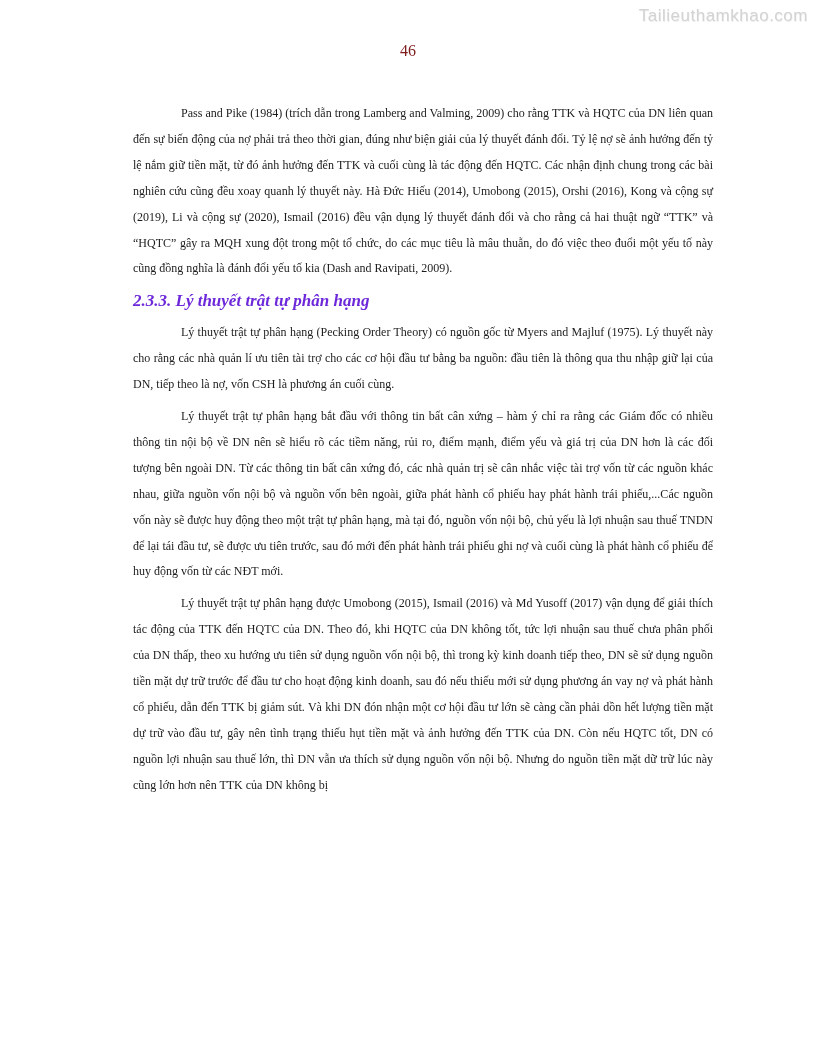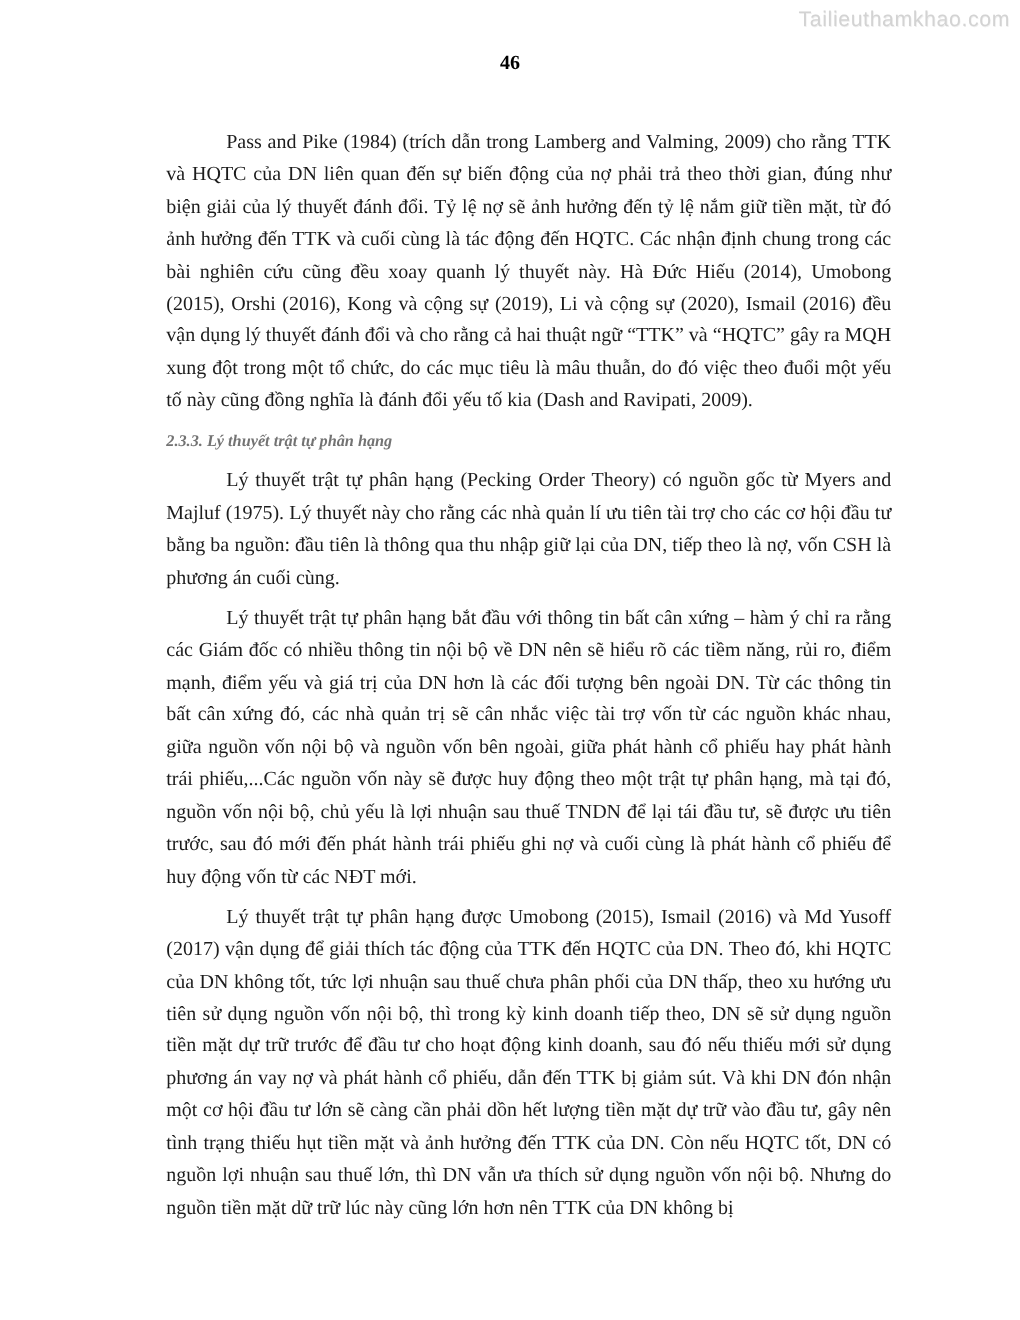--- a/index.html
+++ b/index.html
@@ -28,44 +28,43 @@
     text-shadow: 0.5px 0.5px 0 #eeeeee;
     user-select: none;
   }
   .page-number {
     position: absolute;
     top: 42px;
     left: 0;
     width: 100%;
     text-align: center;
     font-size: 16px;
-    color: #000000;
-    font-weight: bold;
+    color: #7f1d1d;
   }
   .content {
     position: absolute;
     top: 101px;
     left: 133px;
     width: 580px;
   }
   .content p {
-    font-size: 16px;
+    font-size: 12px;
     line-height: 25.9px;
     text-align: justify;
     text-indent: 48px;
     margin: 0 0 6px 0;
     color: #1c1c1c;
   }
   .content h2 {
-    font-size: 13px;
+    font-size: 17px;
     line-height: 25.9px;
     font-weight: bold;
     font-style: italic;
     margin: 4px 0 6px 0;
-    color: #737373;
+    color: #6d28d9;
   }
 </style>
 </head>
 <body>
 
 <div class="page">
 
   <div class="watermark">Tailieuthamkhao.com</div>
 
   <div class="page-number">46</div>

